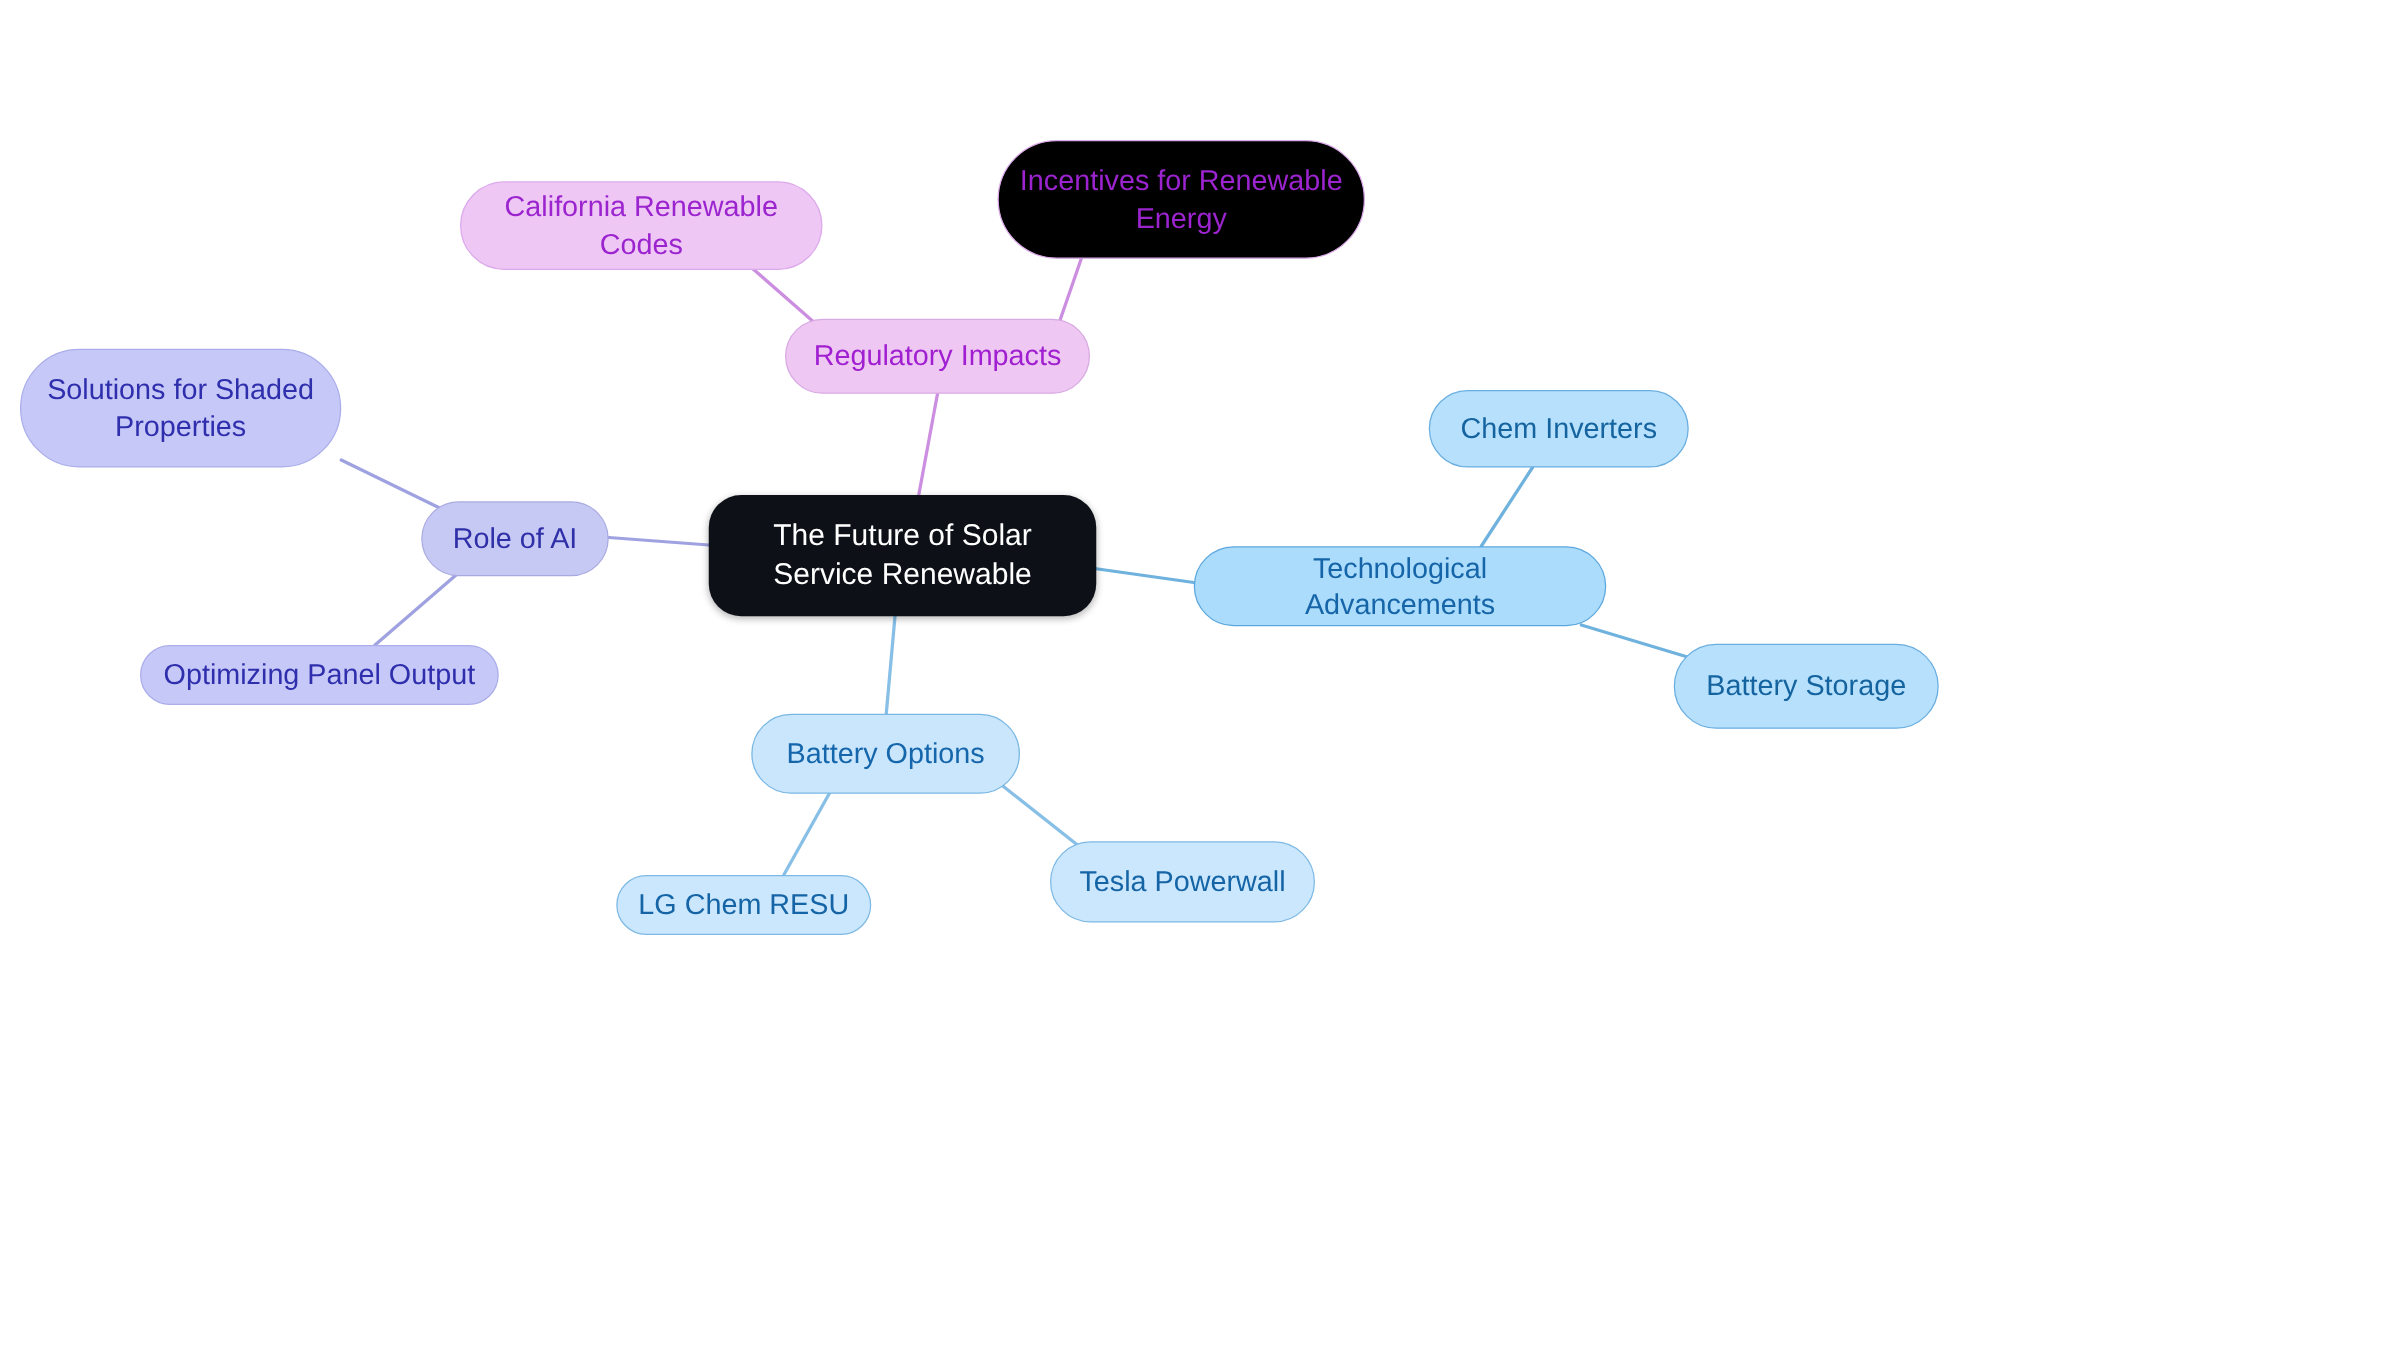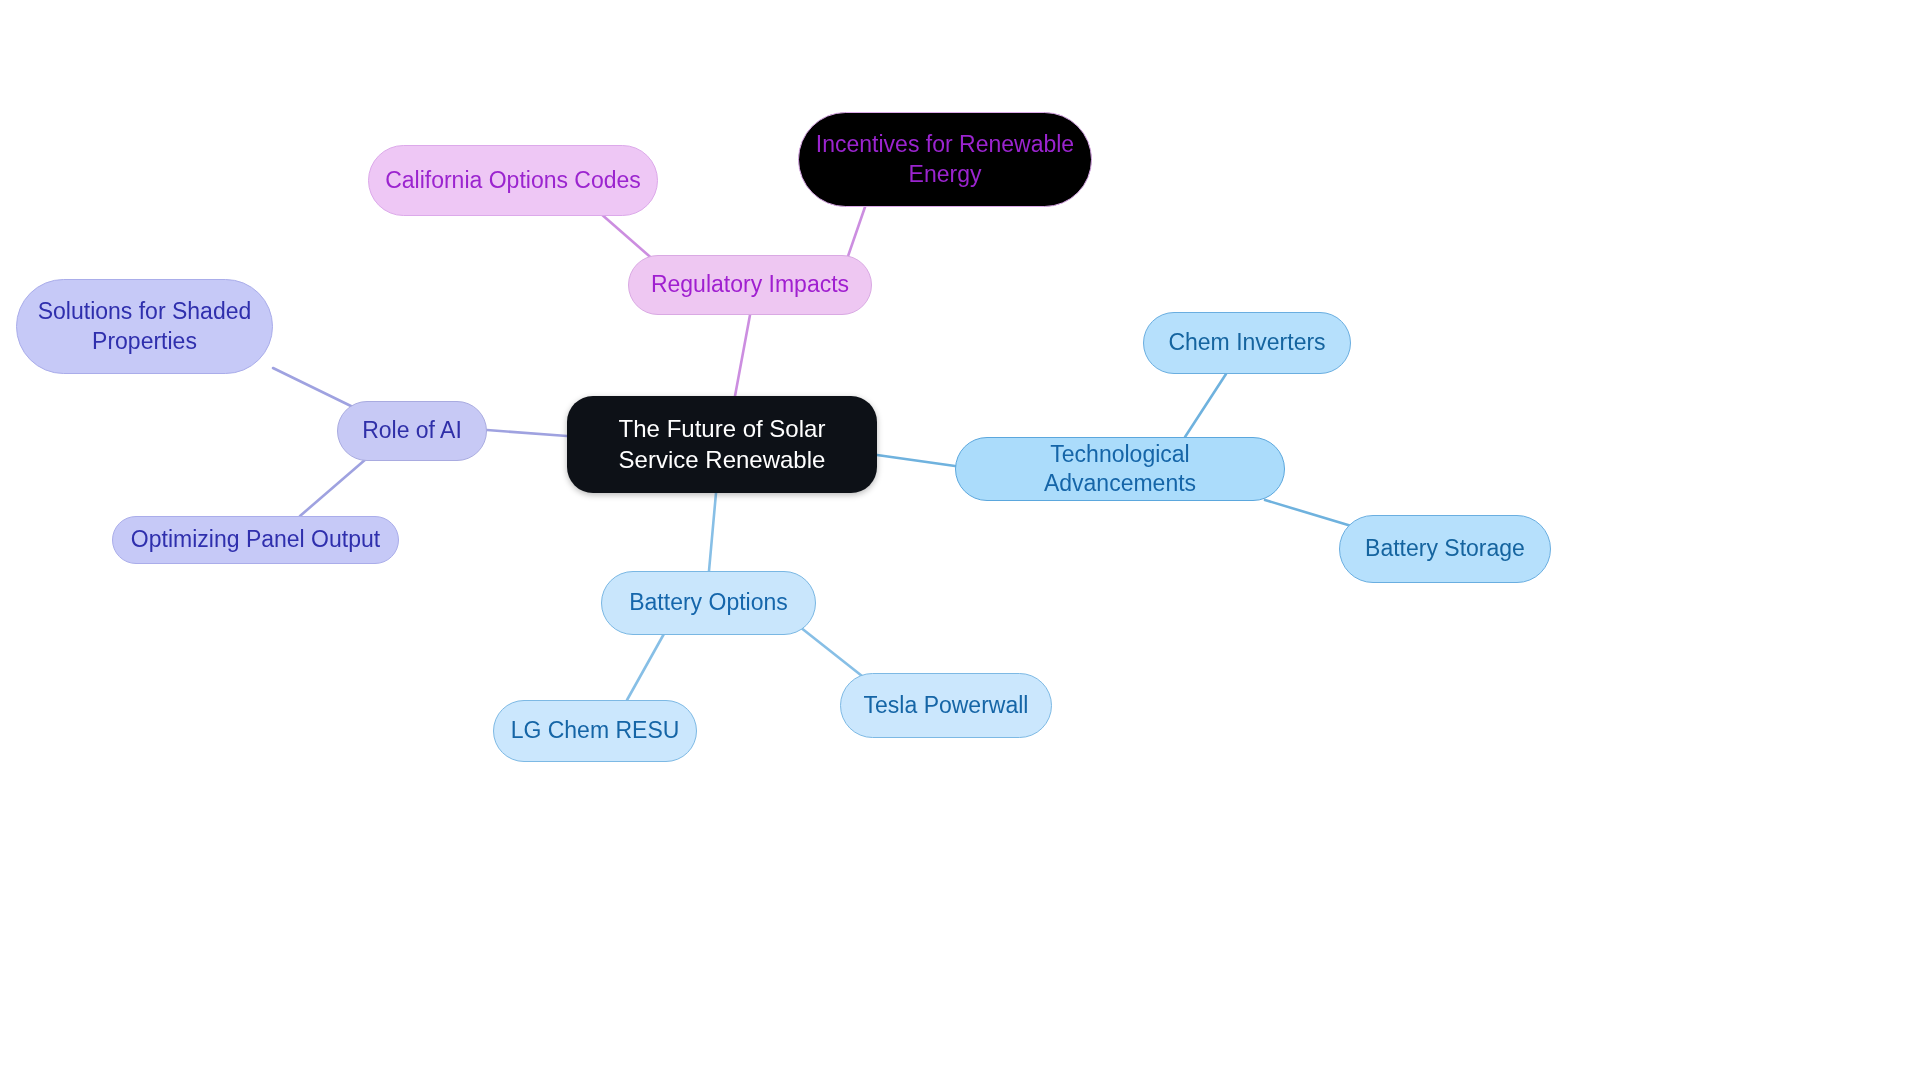--- a/index.html
+++ b/index.html
@@ -106,27 +106,27 @@
       <line x1="877" y1="455" x2="955" y2="466" stroke="#6fb2de" stroke-width="2.6" stroke-linecap="round"></line>
       <line x1="1185" y1="437" x2="1226" y2="374" stroke="#6fb2de" stroke-width="2.6" stroke-linecap="round"></line>
       <line x1="1265" y1="500" x2="1358" y2="528" stroke="#6fb2de" stroke-width="2.6" stroke-linecap="round"></line>
       <line x1="716" y1="493" x2="709" y2="571" stroke="#87bfe6" stroke-width="2.6" stroke-linecap="round"></line>
       <line x1="665" y1="632" x2="627" y2="700" stroke="#87bfe6" stroke-width="2.6" stroke-linecap="round"></line>
       <line x1="800" y1="627" x2="862" y2="676" stroke="#87bfe6" stroke-width="2.6" stroke-linecap="round"></line>
     </svg>
   <div id="nodes">
       <div class="node node-root" style="left: 567px; top: 396px; width: 310px; height: 97px; background: rgb(13, 17, 23); color: rgb(255, 255, 255);">The Future of Solar Service Renewable</div>
       <div class="node node-pill branch-pink" style="left: 628px; top: 255px; width: 244px; height: 60px; background: rgb(238, 199, 242); border-color: rgb(217, 169, 227); color: rgb(160, 31, 208);">Regulatory Impacts</div>
-      <div class="node node-pill leaf-pink" style="left: 368px; top: 145px; width: 290px; height: 71px; background: rgb(238, 199, 245); border-color: rgb(220, 169, 234); color: rgb(155, 36, 207);">California Options Codes</div>
+      <div class="node node-pill leaf-pink" style="left: 368px; top: 145px; width: 290px; height: 71px; background: rgb(238, 199, 245); border-color: rgb(220, 169, 234); color: rgb(155, 36, 207);">California Renewable Codes</div>
       <div class="node node-pill leaf-pink" style="left: 798px; top: 112px; width: 294px; height: 95px; background: #000000; border-color: rgb(220, 169, 234); color: rgb(155, 36, 207);">Incentives for Renewable
 Energy</div>
       <div class="node node-pill branch-purple" style="left: 337px; top: 401px; width: 150px; height: 60px; background: rgb(199, 201, 245); border-color: rgb(169, 171, 224); color: rgb(47, 47, 168);">Role of AI</div>
       <div class="node node-pill leaf-purple" style="left: 16px; top: 279px; width: 257px; height: 95px; background: rgb(198, 201, 247); border-color: rgb(170, 173, 234); color: rgb(47, 47, 173);">Solutions for Shaded
 Properties</div>
       <div class="node node-pill leaf-purple" style="left: 112px; top: 516px; width: 287px; height: 48px; background: rgb(198, 201, 247); border-color: rgb(170, 173, 234); color: rgb(47, 47, 173);">Optimizing Panel Output</div>
       <div class="node node-pill branch-blue-deep" style="left: 955px; top: 437px; width: 330px; height: 64px; background: rgb(171, 220, 251); border-color: rgb(91, 167, 221); color: rgb(21, 101, 168);">Technological Advancements</div>
       <div class="node node-pill leaf-blue" style="left: 1143px; top: 312px; width: 208px; height: 62px; background: rgb(182, 224, 252); border-color: rgb(106, 174, 224); color: rgb(21, 100, 159);">Chem Inverters</div>
       <div class="node node-pill leaf-blue" style="left: 1339px; top: 515px; width: 212px; height: 68px; background: rgb(182, 224, 252); border-color: rgb(106, 174, 224); color: rgb(21, 100, 159);">Battery Storage</div>
       <div class="node node-pill branch-blue" style="left: 601px; top: 571px; width: 215px; height: 64px; background: rgb(201, 230, 252); border-color: rgb(121, 183, 227); color: rgb(21, 102, 171);">Battery Options</div>
-      <div class="node node-pill leaf-blue-soft" style="left: 493px; top: 700px; width: 204px; height: 62px; background: rgb(203, 231, 253); border-color: rgb(125, 185, 228); color: rgb(21, 101, 166);">LG Chem RESU</div>
+      <div class="node node-pill leaf-blue-soft" style="left: 493px; top: 700px; width: 204px; height: 48px; background: rgb(203, 231, 253); border-color: rgb(125, 185, 228); color: rgb(21, 101, 166);">LG Chem RESU</div>
       <div class="node node-pill leaf-blue-soft" style="left: 840px; top: 673px; width: 212px; height: 65px; background: rgb(203, 231, 253); border-color: rgb(125, 185, 228); color: rgb(21, 101, 166);">Tesla Powerwall</div>
     </div>
 </div>
 
 </body></html>

